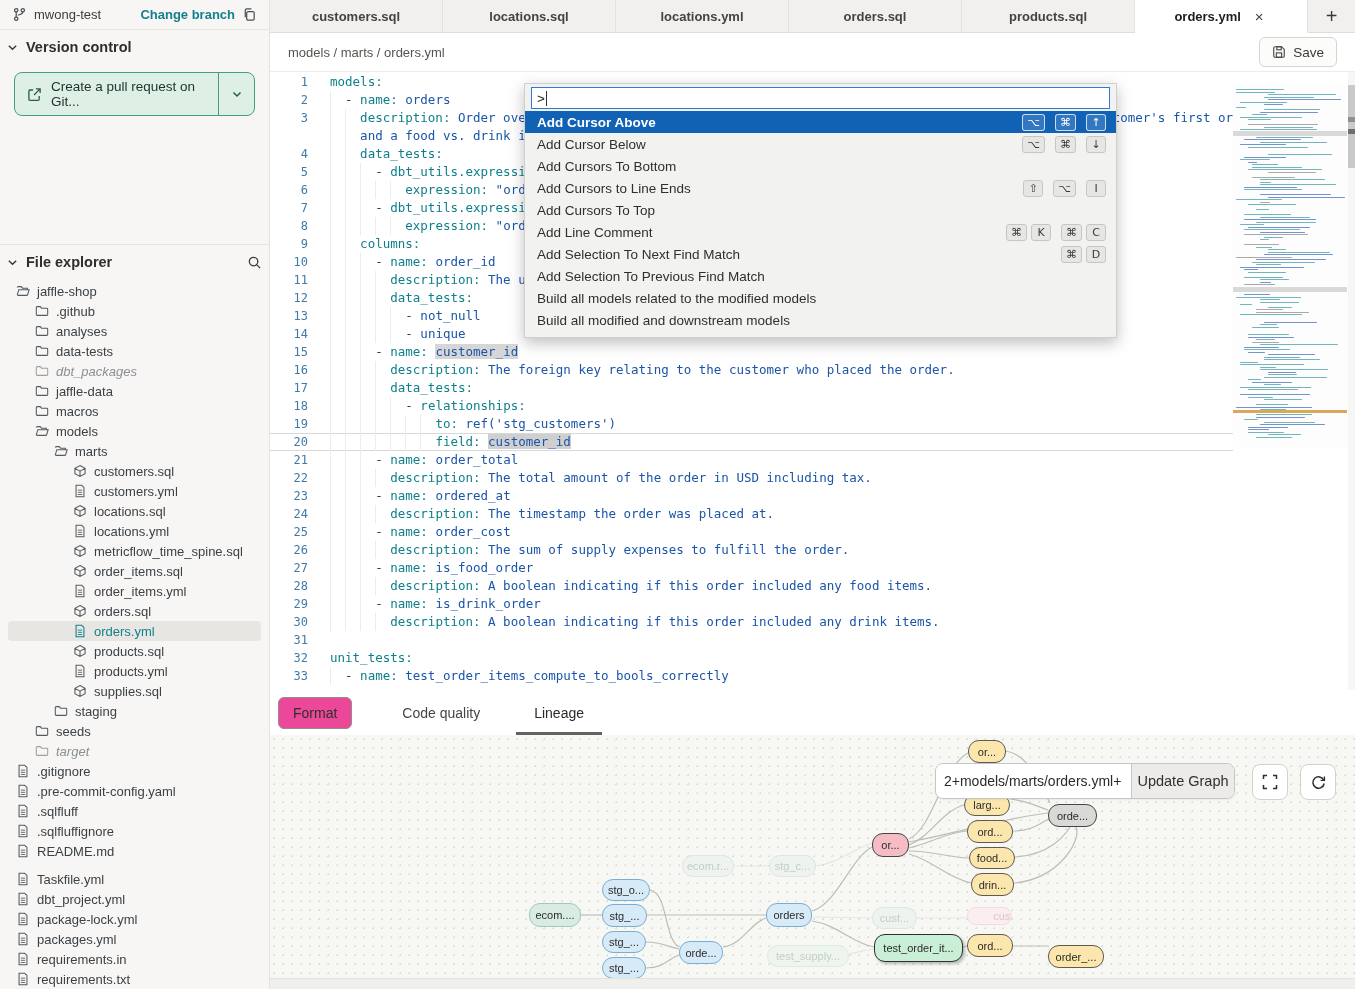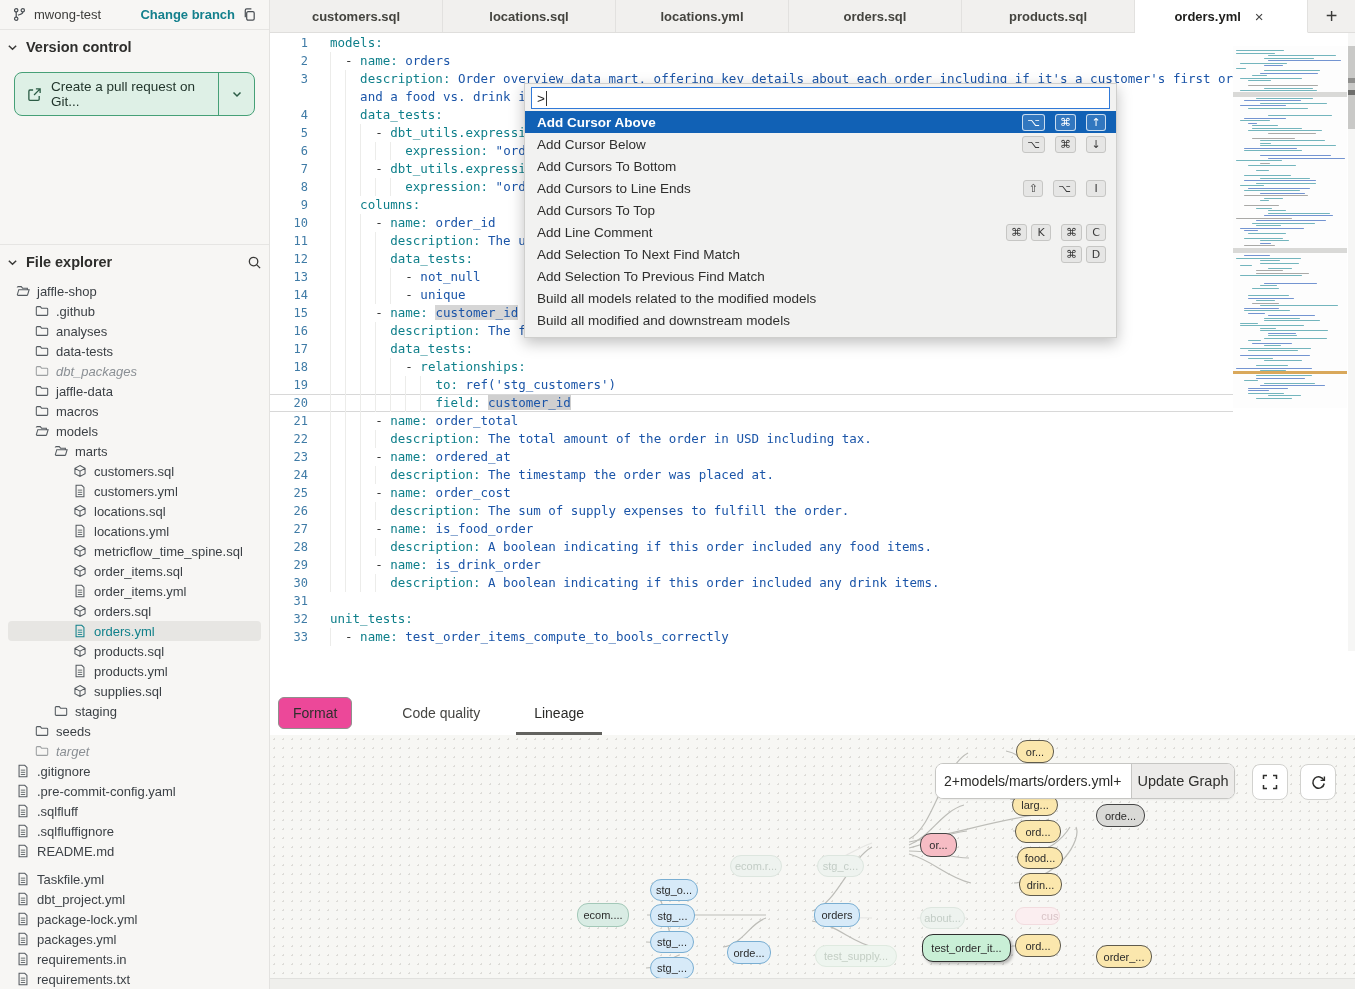--- a/index.html
+++ b/index.html
@@ -81,21 +81,21 @@
   #bottom { position:absolute; left:0; top:690px; width:1085px; height:299px; }
   #btm-tabs { height:45px; background:#fff; display:flex; align-items:center; padding-left:8px; }
   .format-btn { height:32px; padding:0 14px; background:#ec4899; border:1px solid #8f8f8c; border-radius:6px; font-size:14px; color:#2f2f2d; cursor:pointer; }
   .btm-tab { margin-left:46px; font-size:14px; color:#454542; height:45px; display:flex; align-items:center; cursor:pointer; padding:0 4px; position:relative; }
   .btm-tab.active { color:#2a2a28; }
   .btm-tab.active::after { content:""; position:absolute; left:-14px; right:-14px; bottom:0; height:3px; background:#62625f; }
   #canvas { position:relative; height:243px; background:#f7f7f4; border-top:1px solid #eceb e8; background-image:radial-gradient(#dddcd8 1px, transparent 1px); background-size:9px 9px; overflow:hidden; }
   #edges { position:absolute; left:0; top:0; }
   #edges path { fill:none; stroke:#bdbdb8; stroke-width:1.2; }
   #edges path.faded { opacity:.3; }
-  .lnode { position:absolute; display:flex; align-items:center; justify-content:center; font-size:11px; color:#2b2b2b; border-radius:11px; white-space:nowrap; overflow:hidden; cursor:pointer; padding:0 3px;margin-left:48px; }
+  .lnode { position:absolute; display:flex; align-items:center; justify-content:center; font-size:11px; color:#2b2b2b; border-radius:11px; white-space:nowrap; overflow:hidden; cursor:pointer; padding:0 3px; }
   .n-blue  { background:#d7eaf8; border:1px solid #79aed2; }
   .n-mint  { background:#d9ece4; border:1px solid #a3c8b8; }
   .n-yellow{ background:#fbe7ad; border:1.3px solid #5f5b4e; }
   .n-grey  { background:#d9d9d6; border:1.6px solid #454545; }
   .n-pink  { background:#f6bcc4; border:1.6px solid #454545; }
   .n-green { background:#c9efd6; border:1.6px solid #2f2f2f; box-shadow:2px 2px 3px rgba(0,0,0,.25); }
   .n-faded { background:#eef3ef; border:1px solid #dde6df; color:#c3cdc6; }
   .n-fadedpink { background:#fbeef0; border:1px solid #f2dcdf; color:#d8c3c6; }
   .n-fadedgreen{ background:#eef5ef; border:1px solid #dfeae0; color:#c3cec4; }
   #lin-controls { position:absolute; left:665px; top:28px; display:flex; height:36px; border:1px solid #c6c6c3; border-radius:8px; background:#fff; overflow:hidden; box-shadow:0 1px 2px rgba(0,0,0,.06); }
@@ -491,20 +491,34 @@
         <div class="tab">
           <span>products.sql</span>
         </div>
         <div class="tab active">
           <span>orders.yml</span>
           <span class="close">×</span>
         </div>
         <div class="newtab">+</div>
       </div>
 
+    <div id="crumbrow">
+      <span id="breadcrumb">models / marts / orders.yml</span>
+      <span class="spacer"></span>
+      <button class="save-btn">
+        <span class="icon">
+          <svg width="14" height="14" viewBox="0 0 16 16" fill="none" stroke="#4a4a47" stroke-width="1.3">
+              <path d="M2 3.5 A1.5 1.5 0 0 1 3.5 2 H11 L14 5 V12.5 A1.5 1.5 0 0 1 12.5 14 H3.5 A1.5 1.5 0 0 1 2 12.5 Z"></path>
+              <rect x="5" y="9" width="6" height="5"></rect>
+              <rect x="5.5" y="2" width="5" height="3.5"></rect>
+            </svg>
+        </span>
+        <span>Save</span>
+      </button>
+    </div>
 
     <div id="editor">
       <div id="lines">
           <div class="crow">
             <span class="lnum">1</span>
             <span class="codetxt"><span class="tok-k">models:</span></span>
           </div>
           <div class="crow">
             <span class="lnum">2</span>
             <span class="codetxt"><span class="ind" style="width: 15.06px;"></span><span class="tok-p">- </span><span class="tok-k">name:</span><span class="tok-v"> orders</span></span>
@@ -818,21 +832,21 @@
             <div class="lnode n-yellow" style="left: 697px; top: 85px; width: 46px; height: 23px;">ord...</div>
             <div class="lnode n-pink" style="left: 602px; top: 98px; width: 37px; height: 24px;">or...</div>
             <div class="lnode n-yellow" style="left: 699px; top: 112px; width: 46px; height: 22px;">food...</div>
             <div class="lnode n-faded" style="left: 412px; top: 120px; width: 52px; height: 22px;">ecom.r...</div>
             <div class="lnode n-faded" style="left: 499px; top: 120px; width: 47px; height: 22px;">stg_c...</div>
             <div class="lnode n-yellow" style="left: 701px; top: 138px; width: 43px; height: 23px;">drin...</div>
             <div class="lnode n-blue" style="left: 332px; top: 144px; width: 48px; height: 22px;">stg_o...</div>
             <div class="lnode n-mint" style="left: 259px; top: 168px; width: 52px; height: 24px;">ecom....</div>
             <div class="lnode n-blue" style="left: 332px; top: 169px; width: 45px; height: 23px;">stg_...</div>
             <div class="lnode n-blue" style="left: 496px; top: 168px; width: 46px; height: 24px;">orders</div>
-            <div class="lnode n-faded" style="left: 602px; top: 172px; width: 45px; height: 22px;">about...</div>
+            <div class="lnode n-faded" style="left: 602px; top: 172px; width: 45px; height: 22px;">cust...</div>
             <div class="lnode n-fadedpink" style="left: 697px; top: 172px; width: 45px; height: 18px; padding-left: 37px;">cus...</div>
             <div class="lnode n-blue" style="left: 332px; top: 196px; width: 44px; height: 22px;">stg_...</div>
             <div class="lnode n-blue" style="left: 409px; top: 206px; width: 44px; height: 23px;">orde...</div>
             <div class="lnode n-green" style="left: 604px; top: 199px; width: 89px; height: 28px;">test_order_it...</div>
             <div class="lnode n-yellow" style="left: 697px; top: 199px; width: 46px; height: 23px;">ord...</div>
             <div class="lnode n-yellow" style="left: 778px; top: 210px; width: 56px; height: 23px;">order_...</div>
             <div class="lnode n-fadedgreen" style="left: 497px; top: 210px; width: 82px; height: 22px;">test_supply...</div>
             <div class="lnode n-blue" style="left: 332px; top: 222px; width: 44px; height: 22px;">stg_...</div>
           </div>
         <div id="lin-controls">

